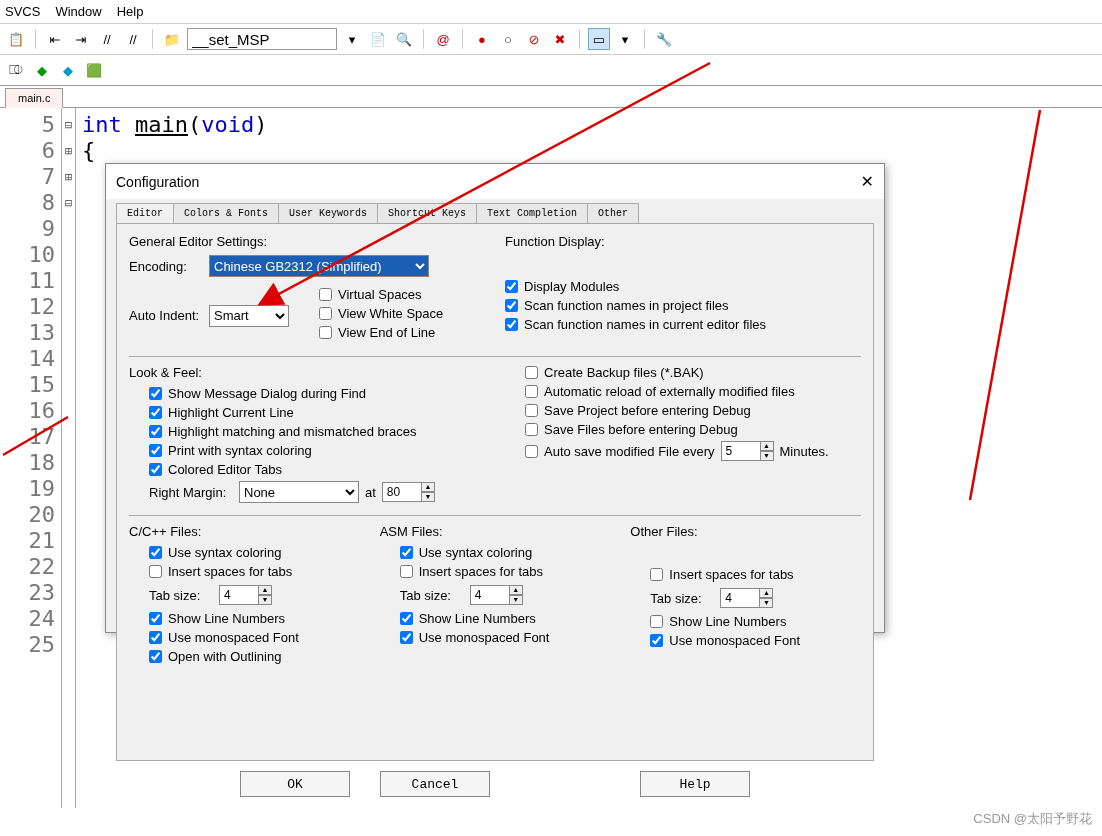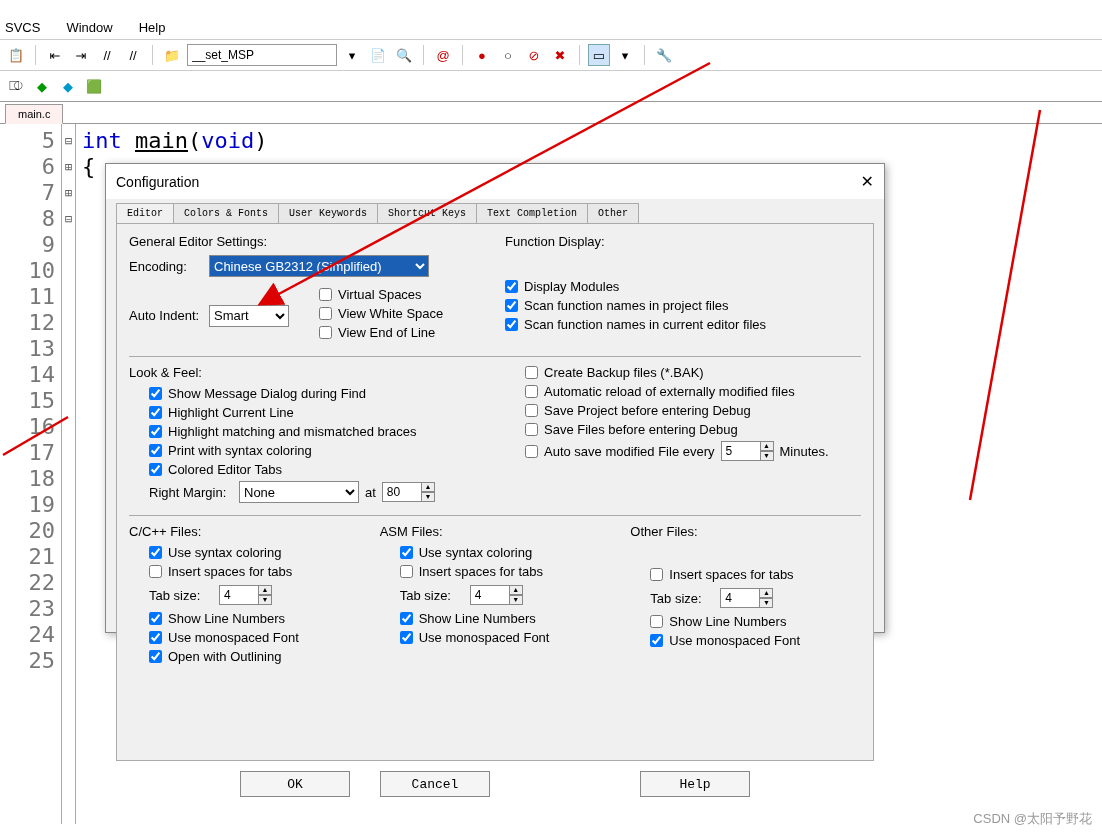--- a/index.html
+++ b/index.html
@@ -1,21 +1,21 @@
 <!DOCTYPE html>
 <html><head>
 <meta charset="utf-8">
 <style>
 * { box-sizing: border-box; margin: 0; padding: 0; }
 body { font-family: Arial, sans-serif; font-size: 13px; background: #fff; width: 1102px; height: 836px; position: relative; overflow: hidden; }
-.menu-bar { display: flex; gap: 26px; padding: 4px 5px; font-size: 13px; border-bottom: 1px solid #ccc; margin-top: 16px; }
+.menu-bar { display: flex; gap: 15px; padding: 4px 5px; font-size: 13px; border-bottom: 1px solid #ccc; }
 .toolbar { display: flex; align-items: center; gap: 4px; padding: 4px 5px; border-bottom: 1px solid #ccc; }
 .toolbar .sep { width: 1px; height: 20px; background: #ccc; margin: 0 4px; }
 .toolbar-btn { width: 22px; height: 22px; display: flex; align-items: center; justify-content: center; }
-.toolbar input { width: 150px; height: 22px; border: 1px solid #999; padding: 0 4px; font-size: 12px; }
+.toolbar input { width: 150px; height: 22px; border: 1px solid #999; padding: 0 4px; font-size: 15px; }
 .toolbar2 { display: flex; align-items: center; gap: 4px; padding: 4px 5px; border-bottom: 1px solid #999; }
 .tabs { display: flex; padding: 2px 5px 0; border-bottom: 1px solid #999; }
 .tab { padding: 3px 12px; border: 1px solid #999; border-bottom: none; background: #fff; font-size: 11px; margin-right: 2px; }
 .tab.active { background: #fff0f0; border-bottom: 1px solid #fff0f0; margin-bottom: -1px; }
 .editor { display: flex; height: 700px; }
 .gutter { width: 62px; background: #fff; border-right: 1px solid #aaa; text-align: right; padding-right: 6px; font-family: monospace; font-size: 22px; color: #777; line-height: 26px; padding-top: 4px; }
 .fold-col { width: 14px; background: #fff; border-right: 1px solid #aaa; padding-top: 4px; font-family: monospace; font-size: 12px; line-height: 26px; text-align: center; color: #666; }
 .code { flex: 1; padding: 4px 6px; font-family: monospace; font-size: 22px; line-height: 26px; }
 .kw { color: #0000cc; }
 .id { color: #000; text-decoration: underline; }

